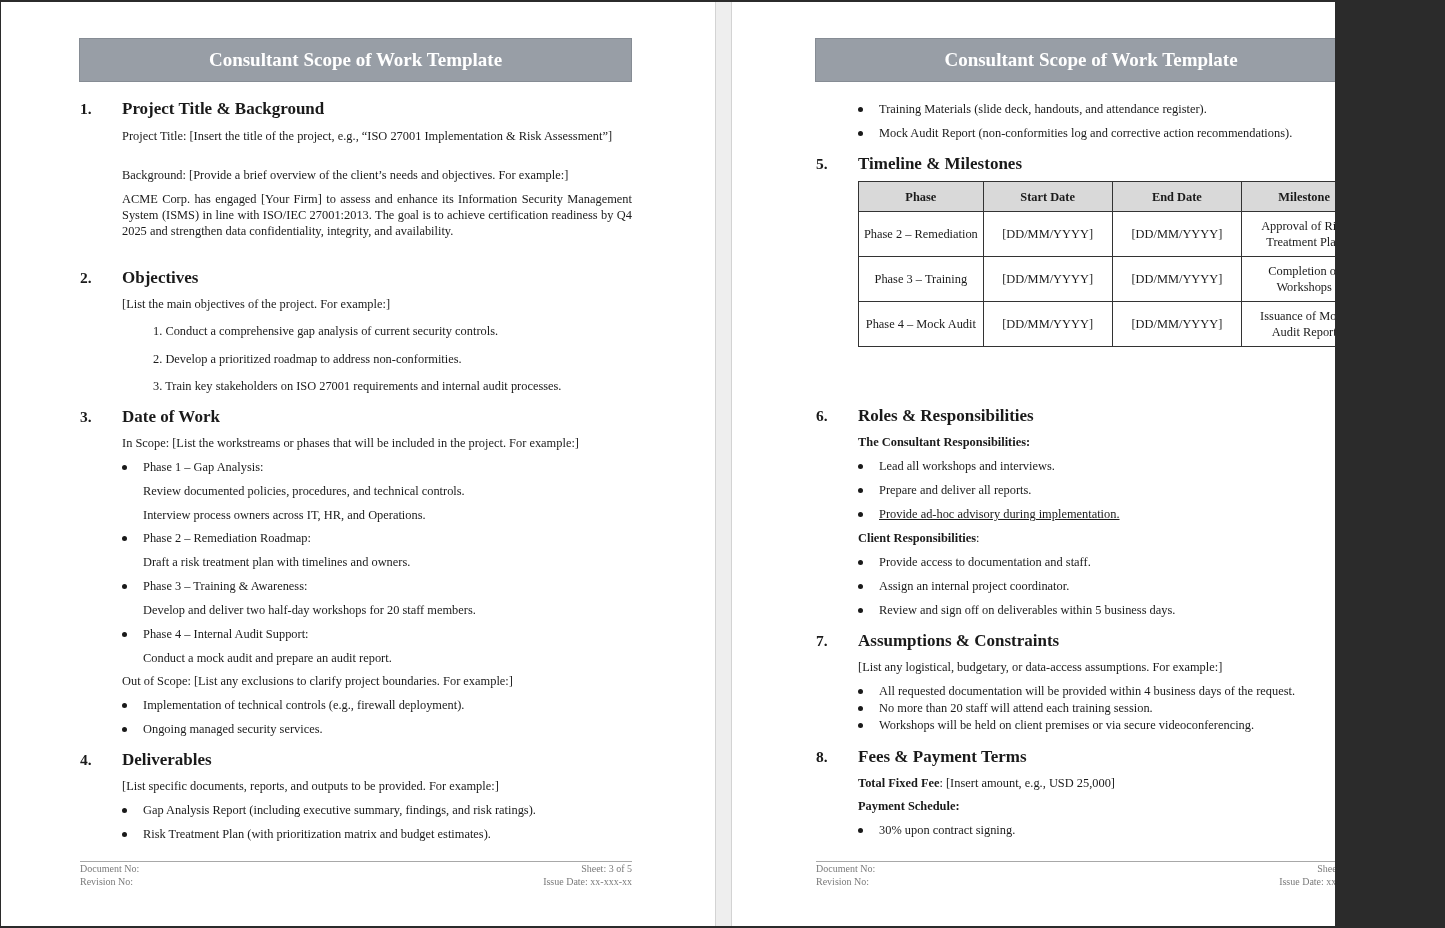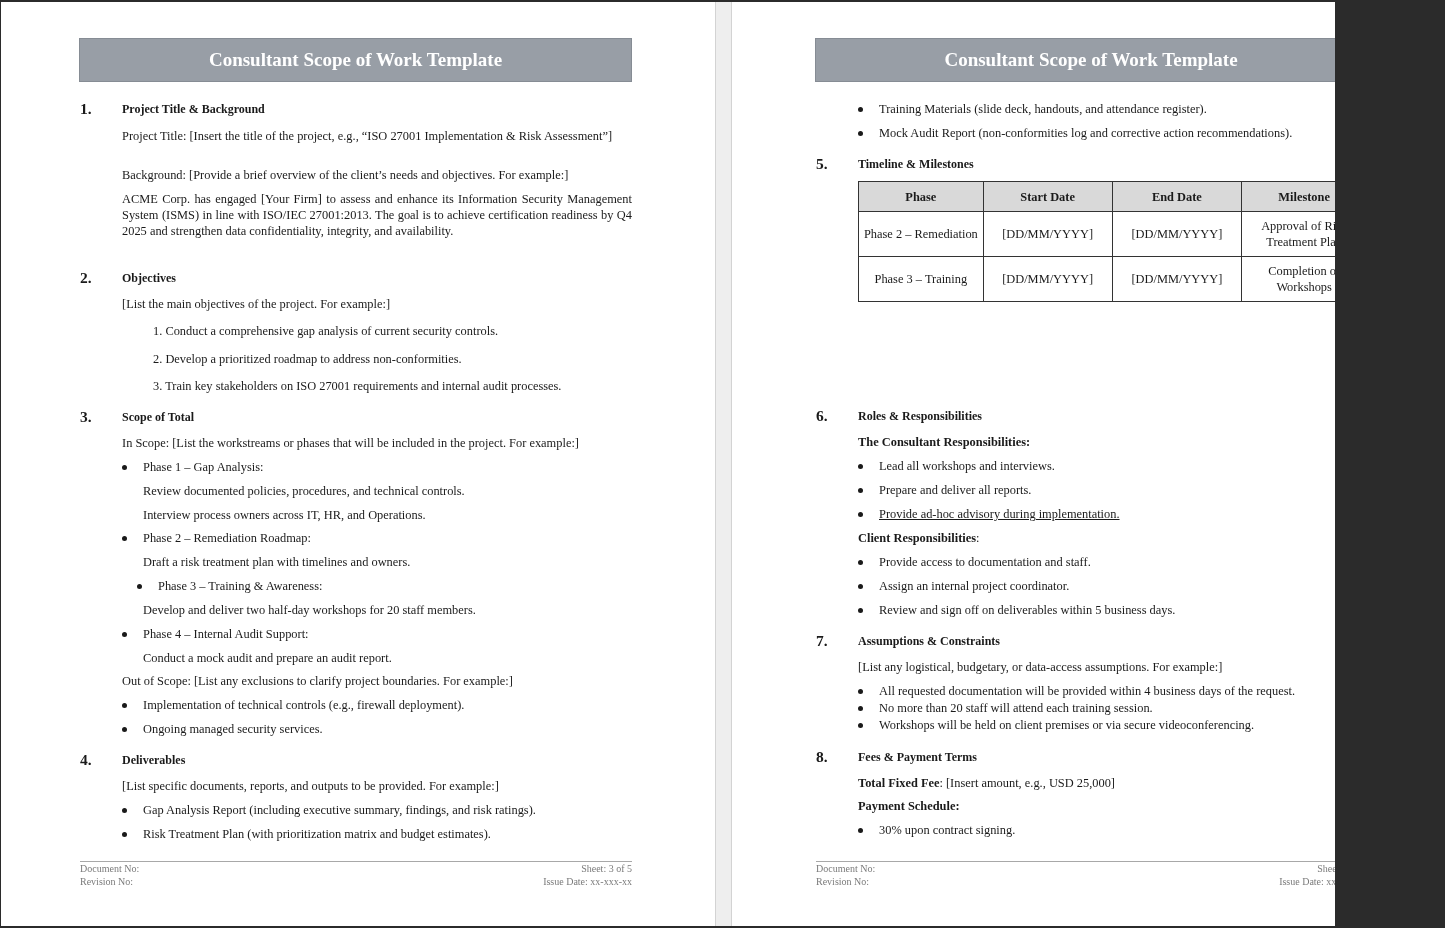--- a/index.html
+++ b/index.html
@@ -37,21 +37,21 @@
     .page.left .banner { left: 78px; width: 553px; }
     .page.right .banner { left: 83px; width: 552px; }
 
     .content {
       position: absolute; top: 0; left: 0; width: 100%;
       font-family: "Liberation Serif", "DejaVu Serif", serif;
       font-size: 12.4px; line-height: 16px;
     }
     .abs { position: absolute; white-space: nowrap; }
     .h-num { font-weight: bold; font-size: 15.5px; }
-    .h-title { font-weight: bold; font-size: 12px; }
+    .h-title { font-weight: bold; font-size: 17px; }
     .para { white-space: normal; text-align: justify; }
     .bullet::before {
       content: ""; position: absolute; left: -21px; top: 6px;
       width: 5px; height: 5px; border-radius: 50%; background: #1a1a1a;
     }
     .bold { font-weight: bold; }
 
     .footer-line {
       position: absolute; top: 859px; height: 1px; background: #a8a8a8;
     }
@@ -93,31 +93,31 @@
       <div class="abs para" style="left:121px; top:189px; width:510px;">ACME Corp. has engaged [Your Firm] to assess and enhance its Information Security Management System (ISMS) in line with ISO/IEC 27001:2013. The goal is to achieve certification readiness by Q4 2025 and strengthen data confidentiality, integrity, and availability.</div>
 
       <div class="abs h-num" style="left:79px; top:268px;">2.</div>
       <div class="abs h-title" style="left:121px; top:268px;">Objectives</div>
       <div class="abs" style="left:121px; top:294px;">[List the main objectives of the project. For example:]</div>
       <div class="abs" style="left:152px; top:321px;">1. Conduct a comprehensive gap analysis of current security controls.</div>
       <div class="abs" style="left:152px; top:349px;">2. Develop a prioritized roadmap to address non-conformities.</div>
       <div class="abs" style="left:152px; top:376px;">3. Train key stakeholders on ISO 27001 requirements and internal audit processes.</div>
 
       <div class="abs h-num" style="left:79px; top:407px;">3.</div>
-      <div class="abs h-title" style="left:121px; top:407px;">Scope of Total</div>
+      <div class="abs h-title" style="left:121px; top:407px;">Date of Work</div>
       <div class="abs" style="left:121px; top:433px;">In Scope: [List the workstreams or phases that will be included in the project. For example:]</div>
 
       <div class="abs bullet" style="left:142px; top:457px;">Phase 1 – Gap Analysis:</div>
       <div class="abs" style="left:142px; top:481px;">Review documented policies, procedures, and technical controls.</div>
       <div class="abs" style="left:142px; top:505px;">Interview process owners across IT, HR, and Operations.</div>
 
       <div class="abs bullet" style="left:142px; top:528px;">Phase 2 – Remediation Roadmap:</div>
       <div class="abs" style="left:142px; top:552px;">Draft a risk treatment plan with timelines and owners.</div>
 
-      <div class="abs bullet" style="left:142px; top:576px;margin-left:15px;">Phase 3 – Training &amp; Awareness:</div>
+      <div class="abs bullet" style="left:142px; top:576px;">Phase 3 – Training &amp; Awareness:</div>
       <div class="abs" style="left:142px; top:600px;">Develop and deliver two half-day workshops for 20 staff members.</div>
 
       <div class="abs bullet" style="left:142px; top:624px;">Phase 4 – Internal Audit Support:</div>
       <div class="abs" style="left:142px; top:648px;">Conduct a mock audit and prepare an audit report.</div>
 
       <div class="abs" style="left:121px; top:671px;text-align:center;">Out of Scope: [List any exclusions to clarify project boundaries. For example:]</div>
       <div class="abs bullet" style="left:142px; top:695px;">Implementation of technical controls (e.g., firewall deployment).</div>
       <div class="abs bullet" style="left:142px; top:719px;">Ongoing managed security services.</div>
 
       <div class="abs h-num" style="left:79px; top:750px;">4.</div>
@@ -166,20 +166,26 @@
             <td>Phase 2 – Remediation</td>
             <td>[DD/MM/YYYY]</td>
             <td>[DD/MM/YYYY]</td>
             <td>Approval of Risk Treatment Plan</td>
           </tr>
           <tr>
             <td>Phase 3 – Training</td>
             <td>[DD/MM/YYYY]</td>
             <td>[DD/MM/YYYY]</td>
             <td>Completion of Workshops</td>
+          </tr>
+          <tr>
+            <td>Phase 4 – Mock Audit</td>
+            <td>[DD/MM/YYYY]</td>
+            <td>[DD/MM/YYYY]</td>
+            <td>Issuance of Mock Audit Report</td>
           </tr>
         </tbody>
       </table>
 
       <div class="abs h-num" style="left:84px; top:406px;">6.</div>
       <div class="abs h-title" style="left:126px; top:406px;">Roles &amp; Responsibilities</div>
       <div class="abs bold" style="left:126px; top:432px;">The Consultant Responsibilities:</div>
       <div class="abs bullet" style="left:147px; top:456px;">Lead all workshops and interviews.</div>
       <div class="abs bullet" style="left:147px; top:480px;">Prepare and deliver all reports.</div>
       <div class="abs bullet" style="left:147px; top:504px;text-decoration:underline;">Provide ad-hoc advisory during implementation.</div>

